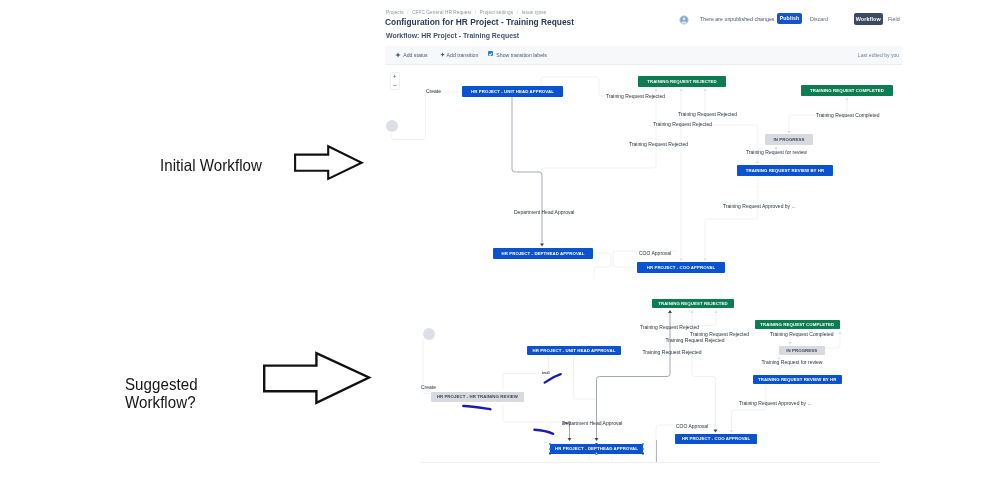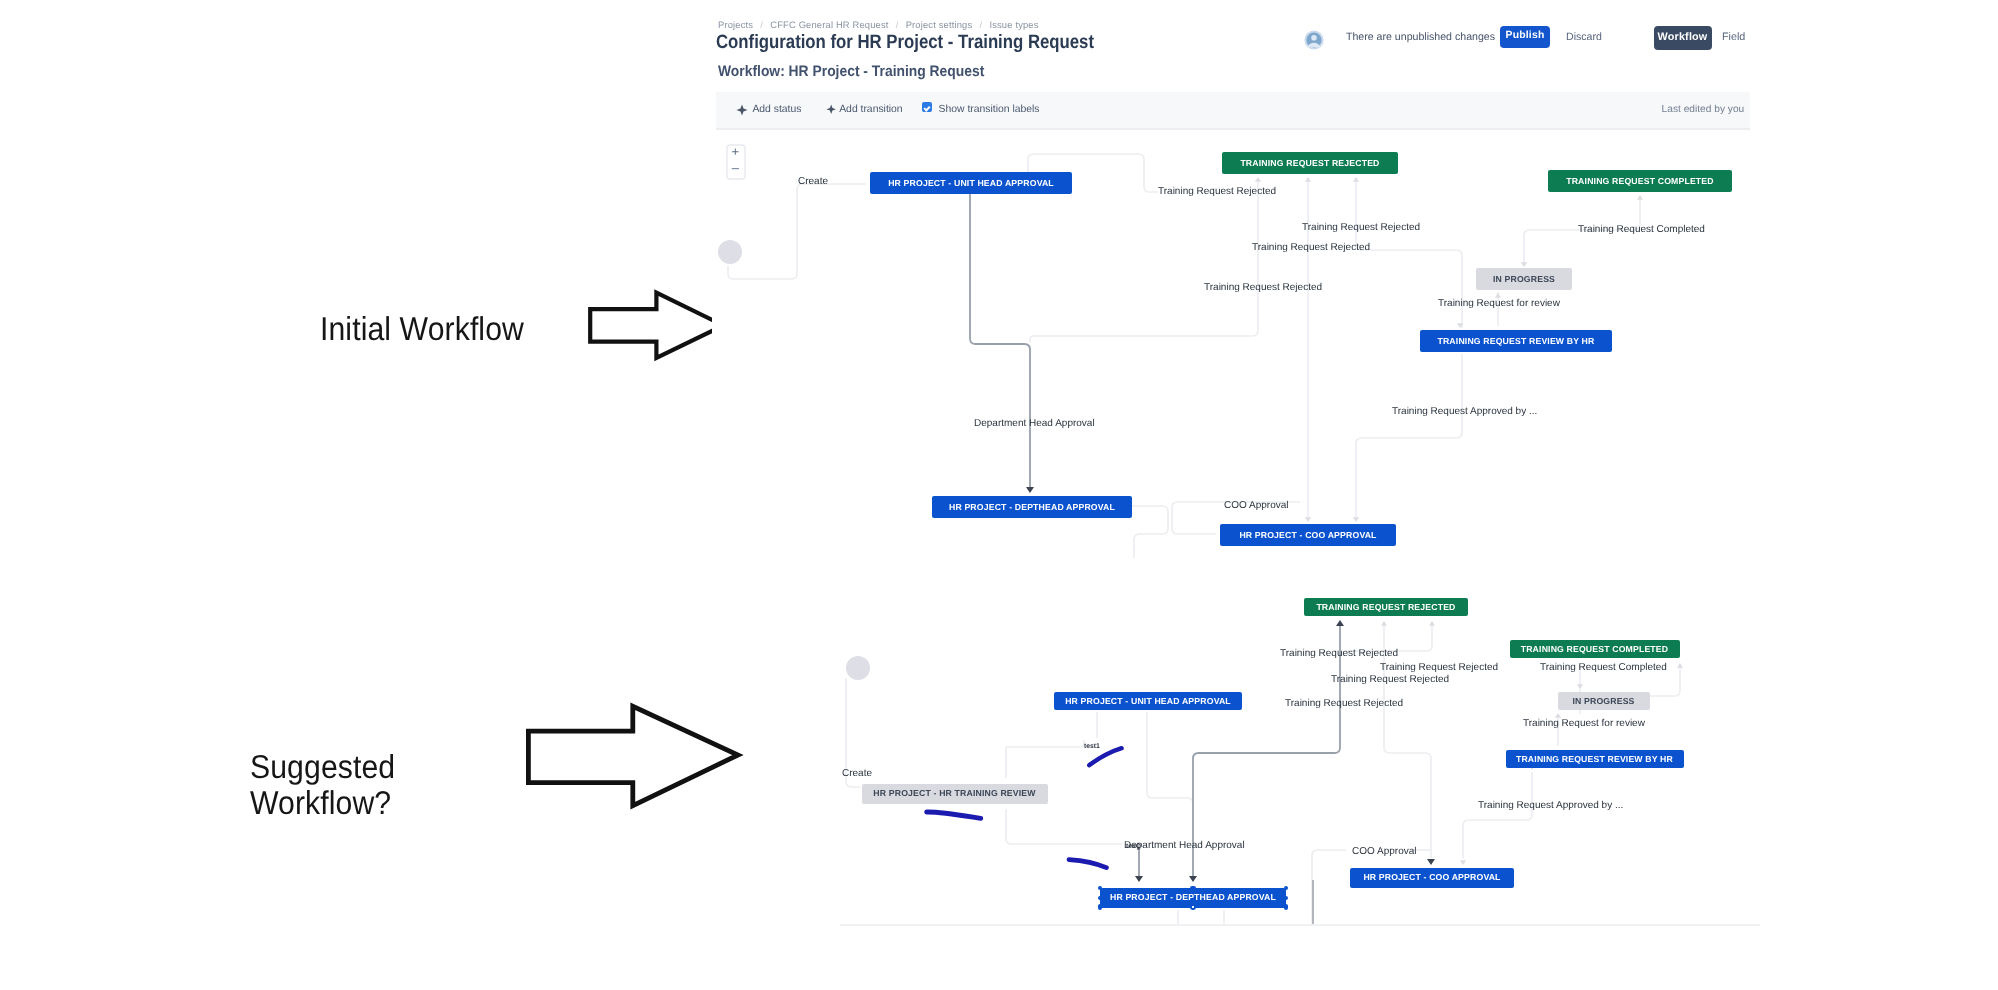--- a/index.html
+++ b/index.html
@@ -65,21 +65,21 @@
 <div class="annot-text" style="left:125px;top:390.5px;">Workflow?</div>
 
 <svg width="72" height="40" viewBox="0 0 72 40" style="position:absolute;left:293px;top:144px;">
   <path d="M2.1 10.6 H35.2 V2.3 L68.7 18.7 L35.2 34.9 V26.8 H2.1 Z" fill="#ffffff" stroke="#111111" stroke-width="2.1" stroke-linejoin="miter"></path>
 </svg>
 
 <svg width="110" height="56" viewBox="0 0 110 56" style="position:absolute;left:263px;top:351px;">
   <path d="M1.2 14.6 H53.4 V2.1 L106 26.5 L53.4 51.8 V40.3 H1.2 Z" fill="#ffffff" stroke="#111111" stroke-width="2.4" stroke-linejoin="miter"></path>
 </svg>
 
-<div class="shot" style="left:356px;top:0px;width:519px;height:281px;">
+<div class="shot" style="left:383px;top:0px;width:519px;height:281px;">
 
   <div class="bcrumb" style="left:3px;top:10px;">
     <span>Projects</span>
     <span class="sep">/</span>
     <span>CFFC General HR Request</span>
     <span class="sep">/</span>
     <span>Project settings</span>
     <span class="sep">/</span>
     <span>Issue types</span>
   </div>

